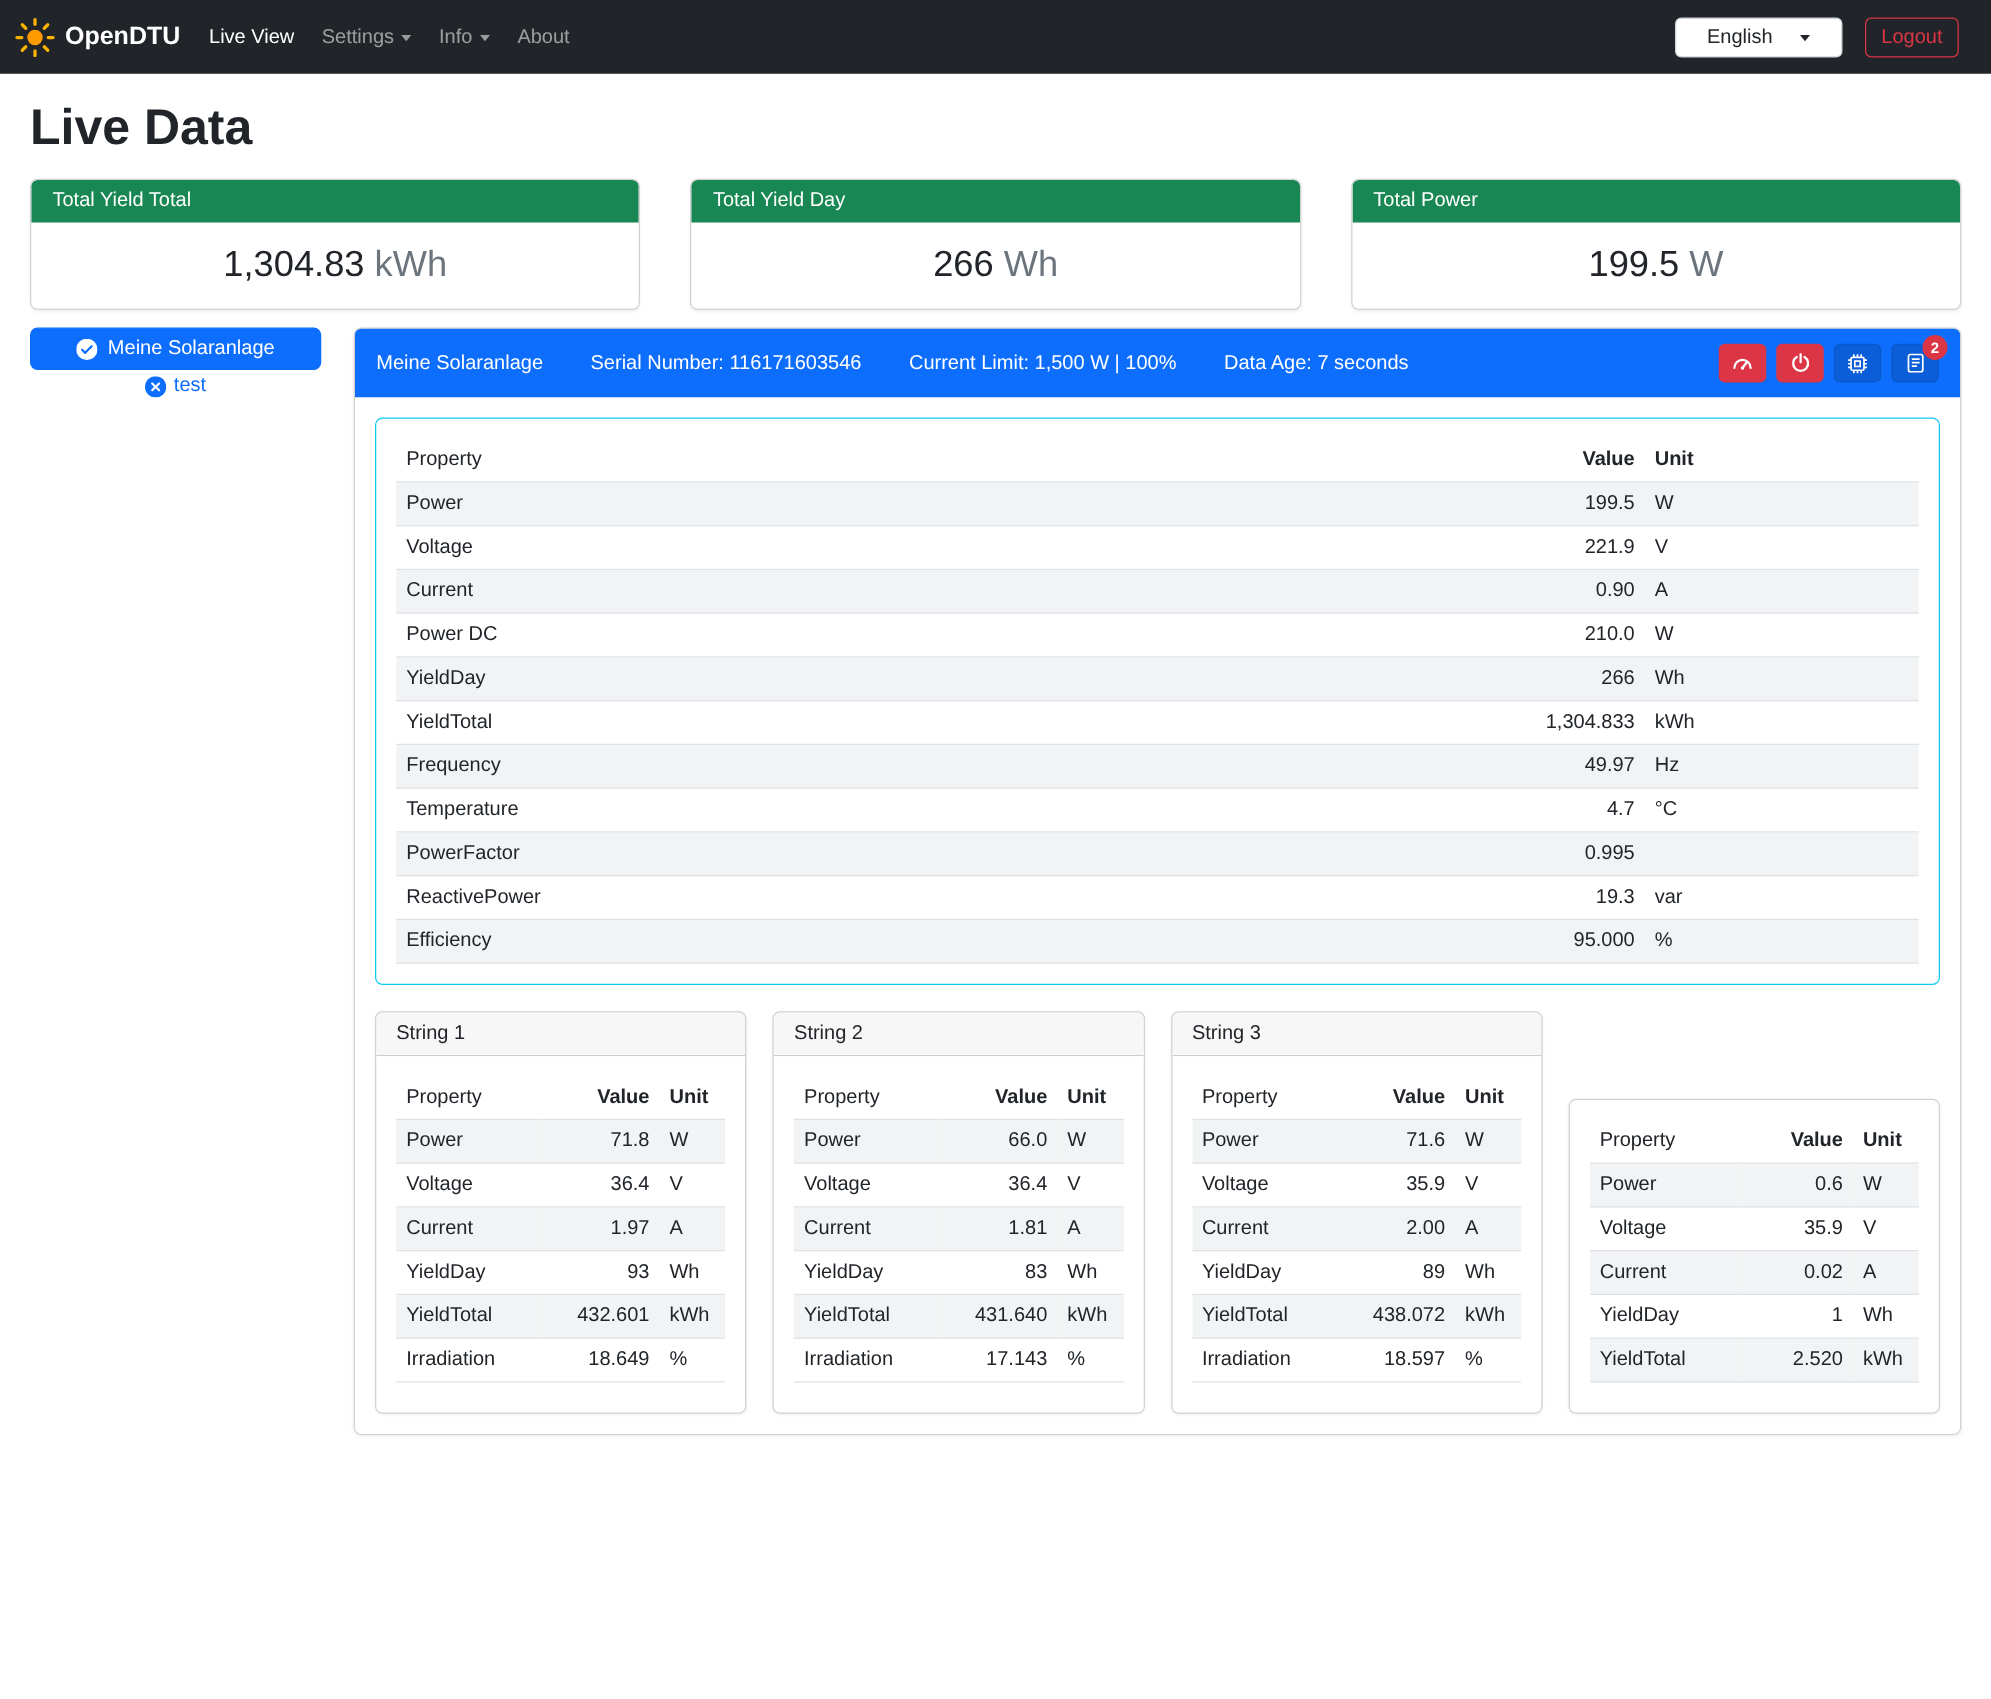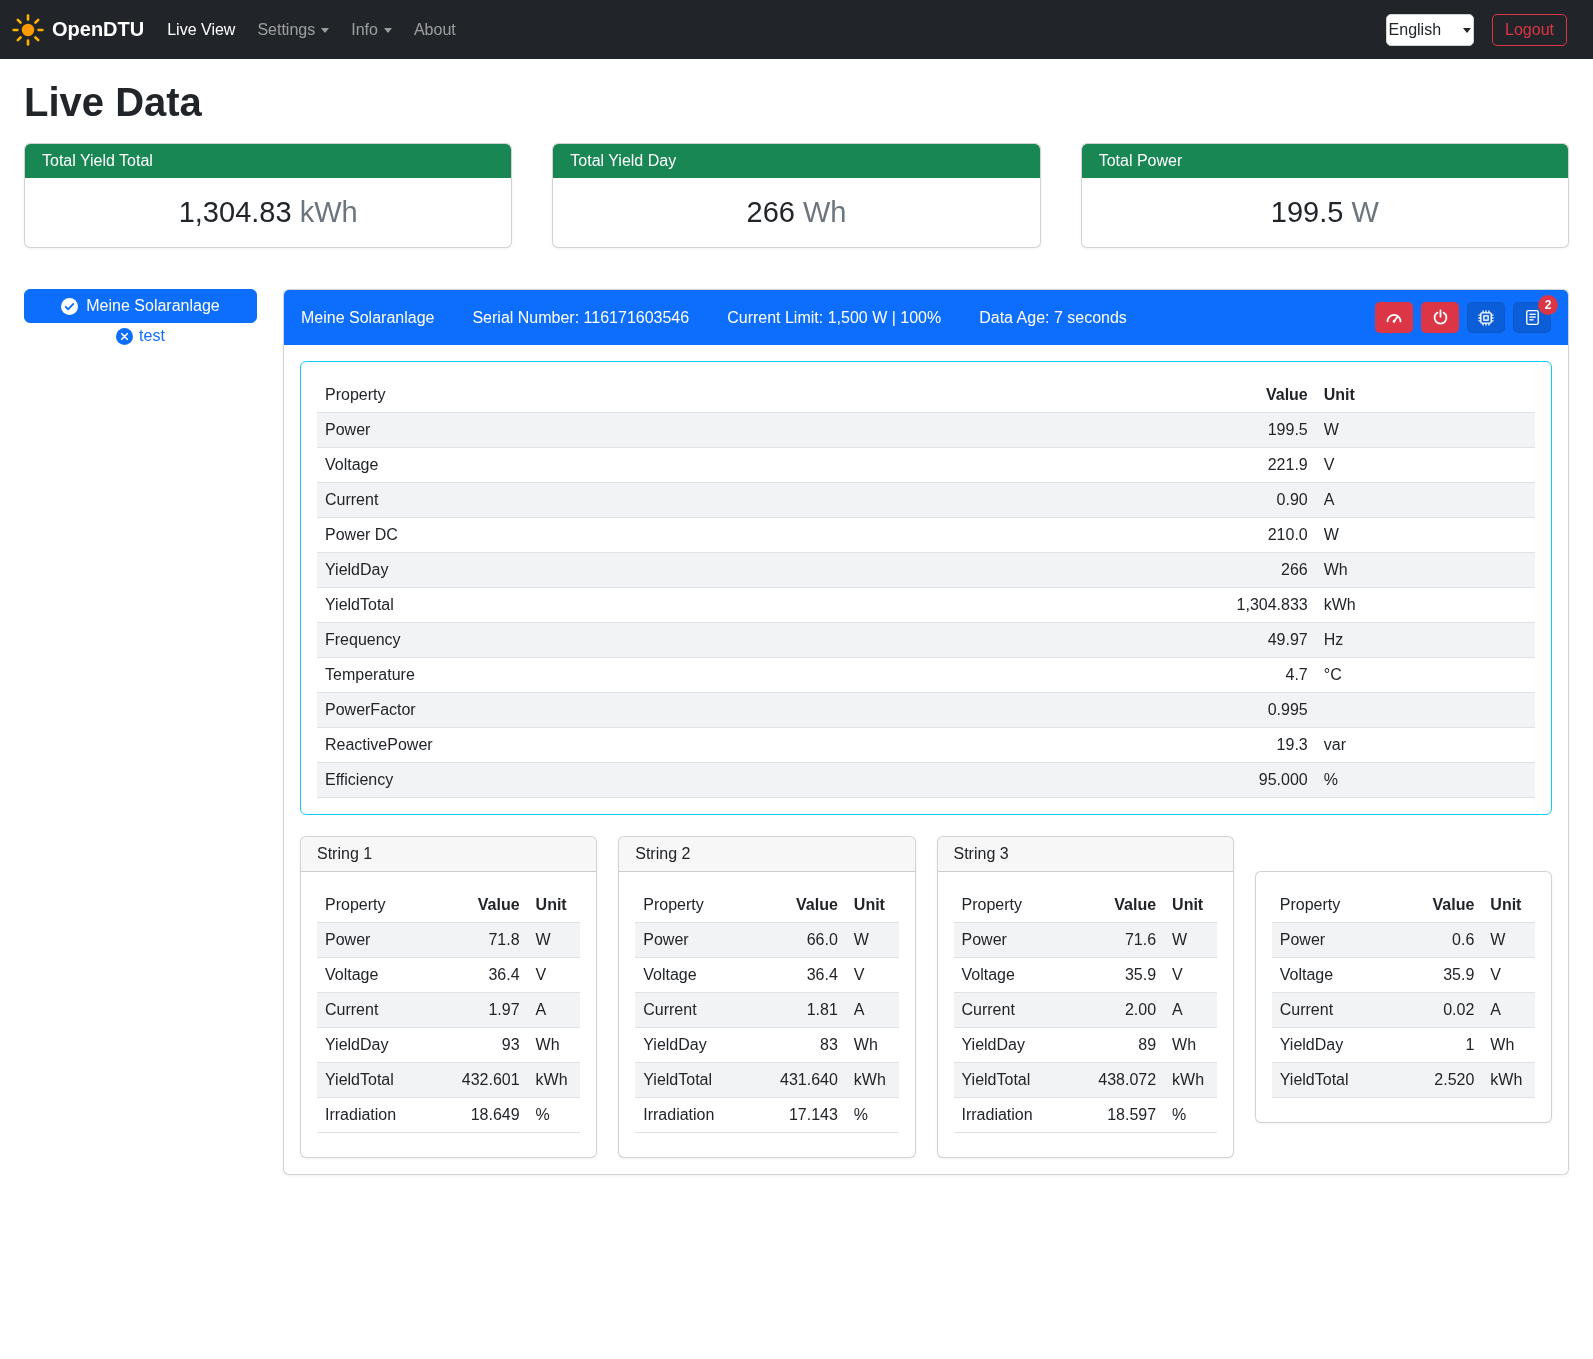--- a/index.html
+++ b/index.html
@@ -14,28 +14,28 @@
     font-family:"Liberation Sans","DejaVu Sans",sans-serif;font-size:16px;
   }
   
   .navbar{background:var(--navbar-bg);height:59px;display:flex;align-items:center;padding:0 26px 0 12px}
   .brand{display:flex;align-items:center;gap:8px;color:#fff;font-size:20px;font-weight:700;cursor:pointer}
   .nav-links{display:flex;align-items:center;margin-left:12px}
   .nav-link{color:rgba(255,255,255,.55);padding:8px 11px;cursor:pointer;display:flex;align-items:center;gap:6px}
   .nav-link.active{color:#fff}
   .caret{width:0;height:0;border-left:4.5px solid transparent;border-right:4.5px solid transparent;border-top:5px solid currentColor;display:inline-block;margin-top:2px}
   .nav-right{margin-left:auto;display:flex;align-items:center;gap:18px}
-  .lang-select{background:#fff;color:#212529;border:1px solid #ced4da;border-radius:5px;padding:6px 2px;display:flex;align-items:center;gap:22px;cursor:pointer}
+  .lang-select{background:#fff;color:#212529;border:1px solid #ced4da;border-radius:5px;padding:6px 25px;display:flex;align-items:center;gap:22px;cursor:pointer}
   .lang-select .caret{border-top-color:#212529}
   .logout-btn{background:transparent;color:var(--danger);border:1px solid var(--danger);border-radius:5px;padding:6px 12px;font-size:16px;cursor:pointer;font-family:inherit}
   
   .container{padding:0 24px}
   h1.page-title{font-size:40px;font-weight:600;margin:21px 0 18px}
   
-  .summary-row{display:flex;gap:40px;margin-bottom:41px}
+  .summary-row{display:flex;gap:40px;margin-bottom:14px}
   .card{border:1px solid var(--card-border);border-radius:6px;background:#fff;box-shadow:0 1px 3px rgba(0,0,0,.06)}
   .summary-card{flex:1;overflow:hidden}
   .summary-head{background:var(--success);color:#fff;padding:8px 17px;border-radius:5px 5px 0 0}
   .summary-body{padding:18px 16px;text-align:center;font-size:29px;font-weight:500}
   .summary-body .unit{color:var(--muted);font-weight:500}
   
   .main-row{display:flex;gap:26px;align-items:flex-start}
   .left-col{width:233px;flex-shrink:0}
   .select-btn{width:100%;background:var(--primary);border:1px solid var(--primary);color:#fff;border-radius:6px;padding:7px 10px;font-size:16px;display:flex;align-items:center;justify-content:center;gap:8px;cursor:pointer;font-family:inherit}
   .test-link{margin-top:4px;display:flex;align-items:center;justify-content:center;gap:6px;color:var(--primary);cursor:pointer}
@@ -62,21 +62,21 @@
   .unit-c{text-align:left;font-weight:400}
   thead .val{font-weight:700}
   thead .unit-c{font-weight:700}
   .phase-table .prop{width:63%}
   .phase-table .val{width:19%}
   .phase-table .unit-c{width:18%}
   .string-table .prop{width:45%}
   .string-table .val{width:35%}
   .string-table .unit-c{width:20%}
   
-  .strings-row{display:flex;gap:21px;align-items:center}
+  .strings-row{display:flex;gap:21px;align-items:flex-end}
   .string-card{flex:1;overflow:hidden}
   .string-head{background:rgba(0,0,0,.03);border-bottom:1px solid var(--card-border);padding:8px 16px;border-radius:5px 5px 0 0}
   .string-body{padding:16px 16px 24px}
   .footer-space{height:30px}
   svg{display:block}
 </style>
 </head>
 <body>
 
 <nav class="navbar">

